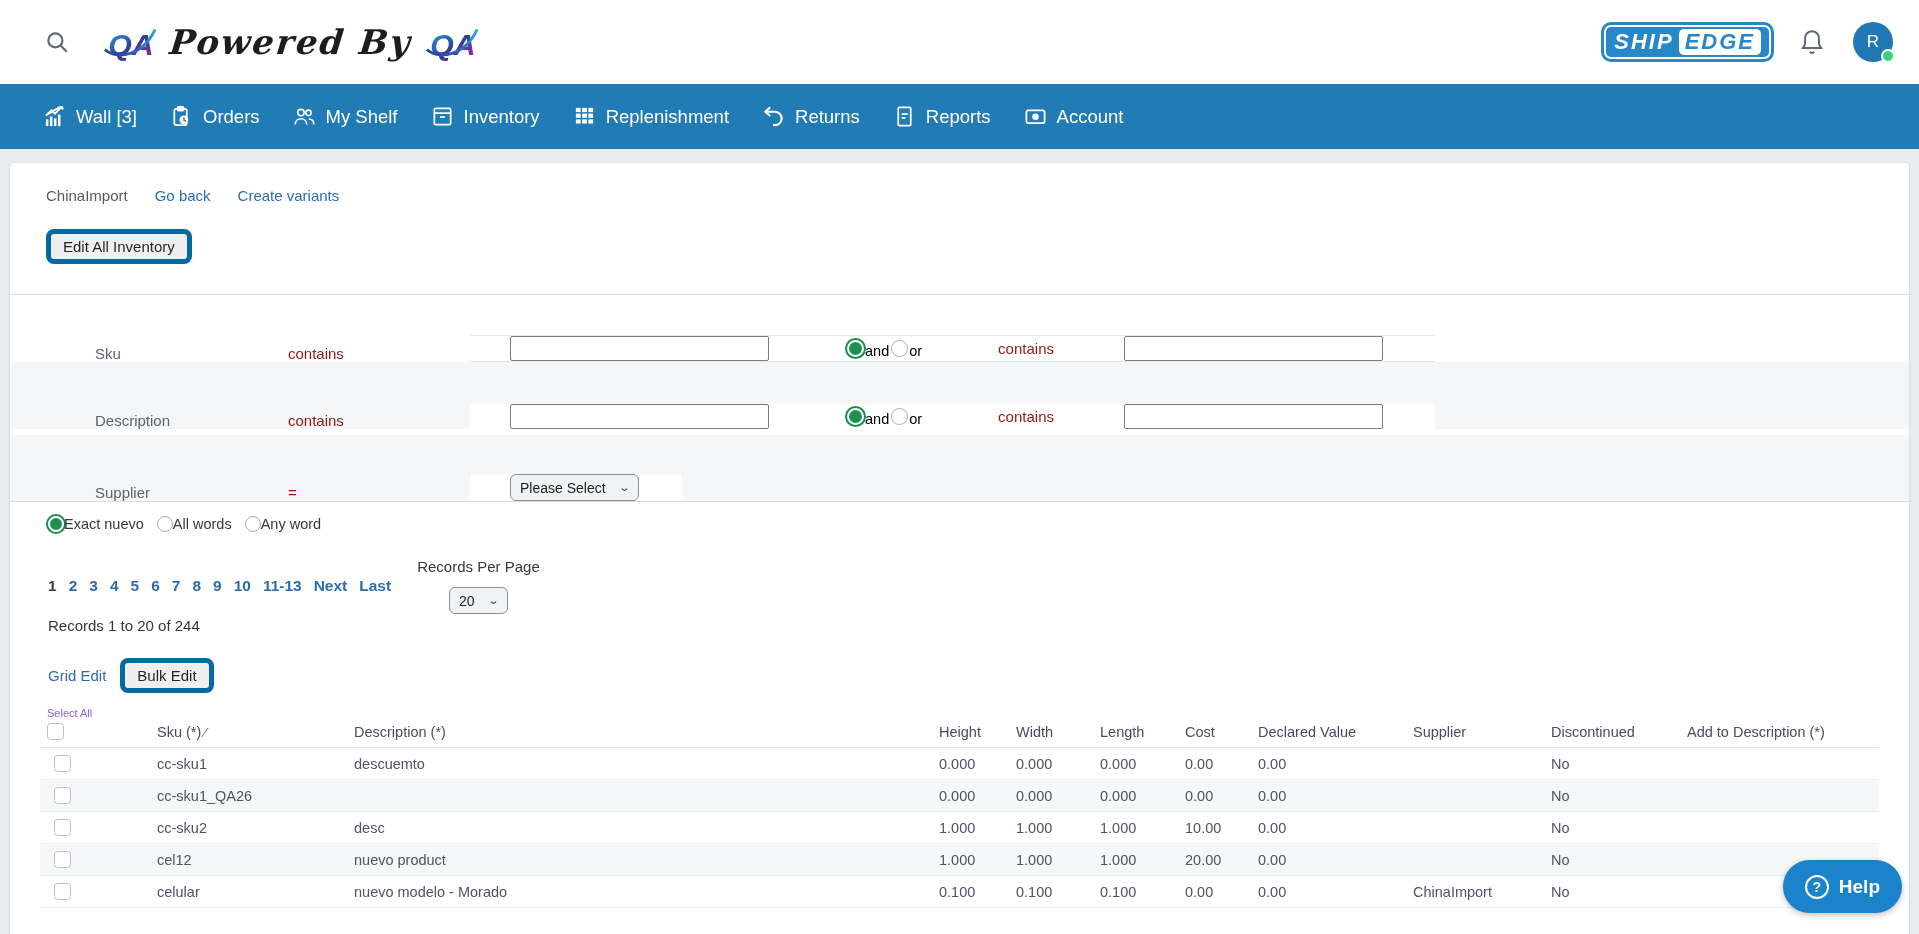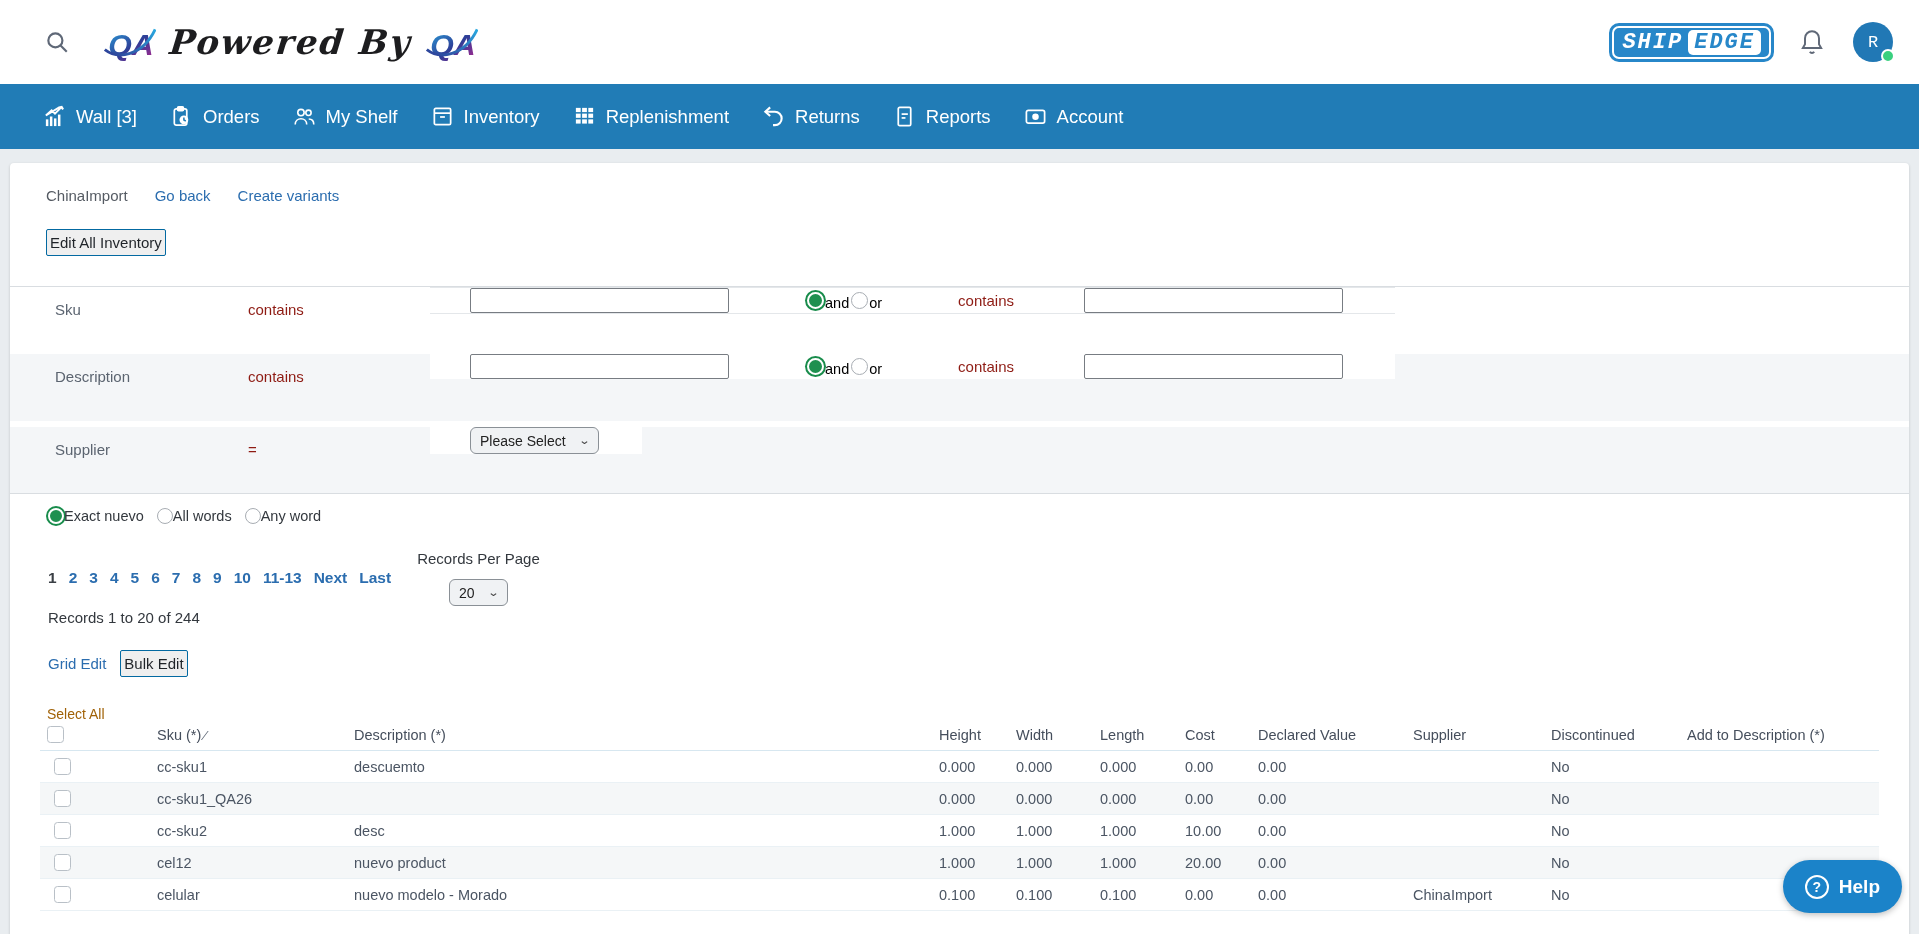--- a/index.html
+++ b/index.html
@@ -5,21 +5,21 @@
   * { margin:0; padding:0; box-sizing:border-box; }
   html,body { width:1919px; height:934px; overflow:hidden; background:#e9edf0;
     font-family:"Liberation Sans","DejaVu Sans",sans-serif; }
 
   
   .top-header { height:84px; background:#fff; display:flex; align-items:center; padding:0 26px 0 44px; }
   .search-glyph { width:26px; height:26px; flex:0 0 auto; }
   .brand-left { display:flex; align-items:center; margin-left:34px; gap:14px; }
   .powered-script { font-family:"DejaVu Serif","Liberation Serif",serif; font-style:italic; font-weight:700;
     font-size:34px; color:#1d1d1f; letter-spacing:2px; transform:skewX(-6deg); }
-  .top-right { margin-left:auto; display:flex; align-items:center; gap:28px;font-family:Liberation Mono, monospace; }
+  .top-right { margin-left:auto; display:flex; align-items:center; gap:28px; }
   .shipedge-logo { background:#2787c9; border:2px solid #fff; outline:3px solid #2787c9;
     border-radius:7px; padding:2px 8px; display:flex; align-items:center; gap:5px; }
   .shipedge-ship { color:#fff; font-weight:800; font-style:italic; font-size:22px; letter-spacing:2px; }
   .shipedge-edge { background:#fff; border-radius:5px; padding:0 6px; color:#2787c9; font-weight:800;
     font-style:italic; font-size:22px; letter-spacing:2px; }
   .bell { width:26px; height:28px; }
   .avatar { width:40px; height:40px; border-radius:50%; background:#2178b5; color:#fff; font-size:17px;
     display:flex; align-items:center; justify-content:center; position:relative; }
   .avatar .online-dot { position:absolute; right:-2px; bottom:-1px; width:14px; height:14px;
     background:#3ad07f; border:2px solid #fff; border-radius:50%; }
@@ -30,27 +30,27 @@
   .nav-item svg { width:23px; height:23px; }
 
   
   .card { margin:14px 10px 0; background:#fff; border-radius:4px; box-shadow:0 1px 3px rgba(0,0,0,.18);
     padding-top:24px; min-height:860px; }
 
   .links-row { padding:0 36px; display:flex; gap:27px; font-size:15px; }
   .muted-label { color:#555b63; }
   a.blue-link { color:#2b6daf; text-decoration:none; cursor:pointer; }
 
-  .btn { display:inline-block; background:#efefef; border:1px solid #0369a1; border-radius:2px;
-    color:#1f2328; font-size:15px; padding:4px 3px; cursor:pointer; font-family:inherit; }
+  .btn { display:inline-block; background:#efefef; border:5px solid #0369a1; border-radius:8px;
+    color:#1f2328; font-size:15px; padding:4px 12px; cursor:pointer; font-family:inherit; }
   .edit-all-wrap { margin:25px 36px 0; }
 
   
   .filter-section { margin-top:30px; border-top:1px solid #d9dde1; }
-  .frow { display:flex; align-items:flex-start; height:67px; }
+  .frow { display:flex; align-items:flex-end; height:67px;padding-left:40px; }
   .frow.gray { background:#f4f6f8; }
   .frow-gap { height:6px; background:#fff; }
   .filter-bottom { border-bottom:1px solid #d9dde1; }
   .flabel { width:238px; padding:14px 0 0 45px; color:#5b6470; font-size:15px; }
   .fop { width:182px; padding-top:14px; color:#8e1b13; font-size:15px; }
   .fpanel { width:965px; background:#fff; display:flex; align-items:center; padding:0 0 0 40px; }
   .fpanel.bordered { border-top:1px solid #e4e7ea; border-bottom:1px solid #e4e7ea; }
   .fpanel.small { width:212px; }
   .text-input { width:259px; height:25px; border:1px solid #777c82; background:#fff; border-radius:2px;
     font-size:14px; padding:0 6px; font-family:inherit; }
@@ -89,21 +89,21 @@
   
   .grid-tools { margin:24px 0 0 38px; display:flex; align-items:center; gap:14px; font-size:15px; }
 
   
   .table-wrap { margin:14px 30px 0; }
   table { width:100%; border-collapse:collapse; table-layout:fixed; }
   th, td { text-align:left; font-weight:400; color:#4b5563; font-size:14.5px; overflow:hidden;
     white-space:nowrap; text-overflow:ellipsis; }
   thead th { vertical-align:bottom; padding-bottom:7px; color:#454e5c; border-bottom:1px solid #d7e7f0; }
   .select-all-stack { display:flex; flex-direction:column; gap:4px; padding-left:7px; }
-  .select-all-text { font-size:14px; color:#a16207;margin-top:15px; }
+  .select-all-text { font-size:11px; color:#8b5cf6; }
   .checkbox { width:17px; height:17px; border:1.5px solid #b9c0c7; border-radius:3.5px; background:#fff;
     display:inline-block; cursor:pointer; }
   tbody tr { height:32px; border-bottom:1px solid #eaf1f5; }
   tbody tr:nth-child(even) { background:#f5f7f8; }
   tbody td.c-cb { padding-left:14px; }
   tbody td.c-cb .checkbox { vertical-align:middle; }
   .sort-glyph { font-size:12px; color:#5a6472; margin-left:3px; font-style:italic; }
 
   
   .help-btn { position:fixed; right:17px; bottom:21px; background:#1b83c9; color:#fff; border:none;

